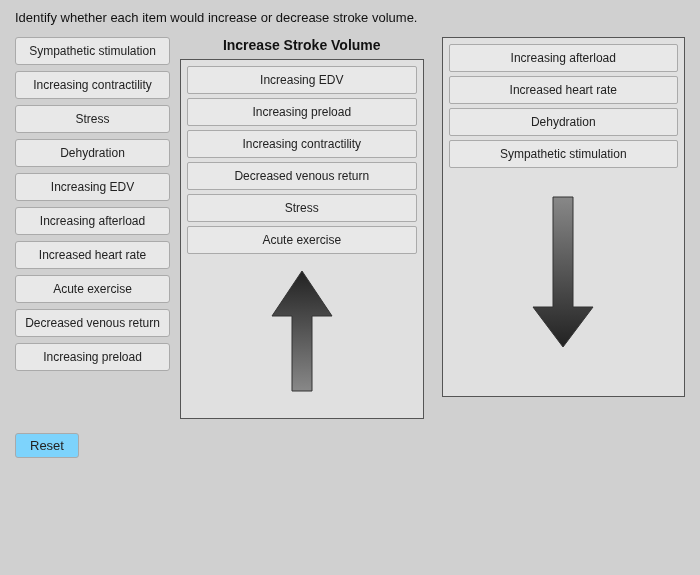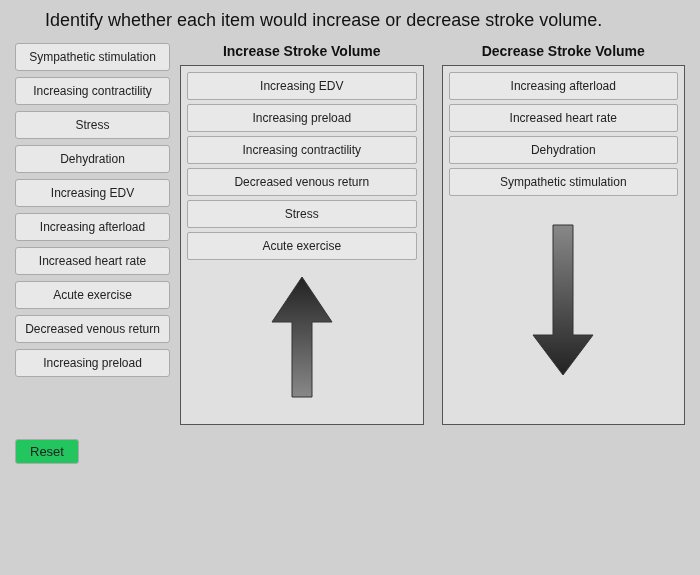--- a/index.html
+++ b/index.html
@@ -5,24 +5,23 @@
     * { box-sizing: border-box; margin: 0; padding: 0; }
     body {
       background: #d0d0d0;
       font-family: Arial, sans-serif;
       font-size: 13px;
       width: 700px;
       min-height: 575px;
       padding: 10px 15px;
     }
     .instruction {
-      font-size: 18px;
+      font-size: 13px;
       margin-bottom: 12px;
       color: #111;
-      margin-left: 30px;
     }
     .main-layout {
       display: flex;
       gap: 10px;
       align-items: flex-start;
     }
     
     .sidebar {
       display: flex;
       flex-direction: column;
@@ -81,21 +80,21 @@
       cursor: grab;
       z-index: 2;
       position: relative;
     }
     .column-spacer {
       width: 18px;
       flex-shrink: 0;
     }
     .reset-btn {
       margin-top: 14px;
-      background: #22c55e;
+      background: #7dd3fc;
       border: 1px solid #aaa;
       border-radius: 3px;
       padding: 4px 14px;
       font-size: 13px;
       cursor: pointer;
       color: #222;
     }
   </style>
 </head>
 <body>
@@ -143,21 +142,20 @@
 
     <polygon points="35,5 5,50 25,50 25,125 45,125 45,50 65,50" fill="url(#ugradient)" stroke="#333" stroke-width="1"></polygon>
   </svg>
           </div>
         </div>
     </div>
 
     <div class="column-spacer"></div>
 
     <div class="drop-column">
-      <div class="column-header">Decrease Stroke Volume</div>
       <div class="column-box" id="decrease-box">
 
       <div class="drop-item">Increasing afterload</div>
           <div class="drop-item">Increased heart rate</div>
           <div class="drop-item">Dehydration</div>
           <div class="drop-item">Sympathetic stimulation</div>
           <div style="display: flex; justify-content: center; margin-top: 20px; pointer-events: none;">
   <svg width="70" height="160" viewBox="0 0 70 160" xmlns="http://www.w3.org/2000/svg">
     <defs>
       <linearGradient id="dgradient" x1="0" y1="0" x2="0" y2="1">

